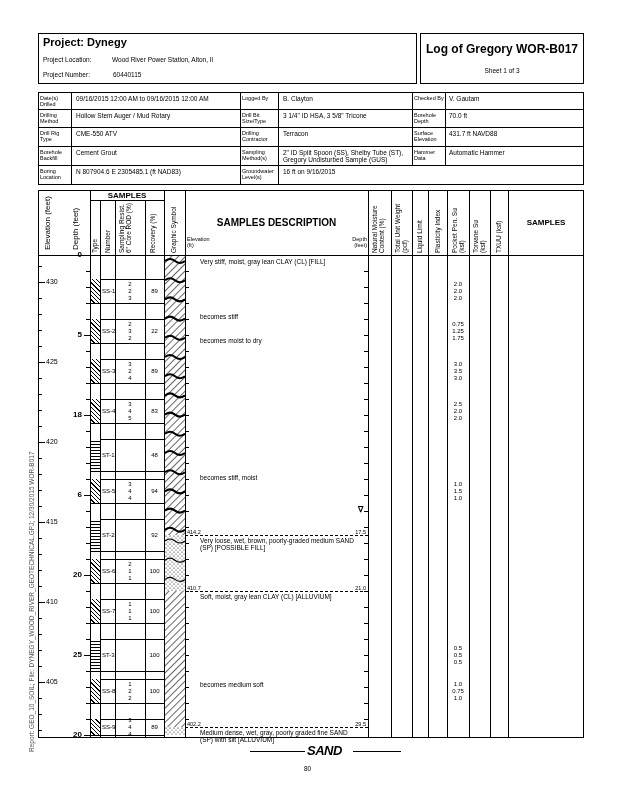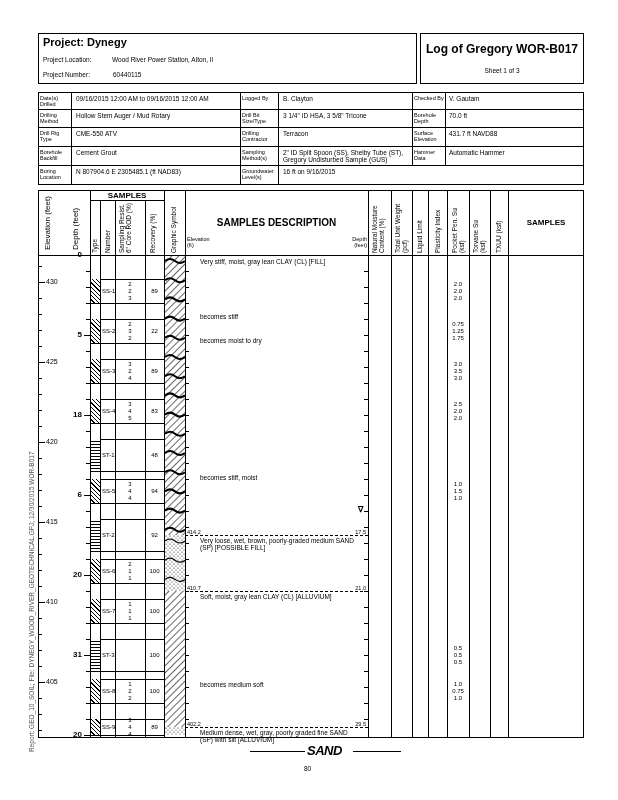--- a/index.html
+++ b/index.html
@@ -174,21 +174,21 @@
     <div class="hline" style="left:86px;top:671px;width:4px;"></div>
     <div class="hline" style="left:86px;top:687px;width:4px;"></div>
     <div class="hline" style="left:86px;top:703px;width:4px;"></div>
     <div class="hline" style="left:86px;top:719px;width:4px;"></div>
     <div class="hline" style="left:84px;top:735px;width:6px;"></div>
     <div class="abs" style="left:70px;top:250px;width:12px;text-align:right;font-size:8px;font-weight:bold;">0</div>
     <div class="abs" style="left:70px;top:330px;width:12px;text-align:right;font-size:8px;font-weight:bold;">5</div>
     <div class="abs" style="left:70px;top:410px;width:12px;text-align:right;font-size:8px;font-weight:bold;">18</div>
     <div class="abs" style="left:70px;top:490px;width:12px;text-align:right;font-size:8px;font-weight:bold;">6</div>
     <div class="abs" style="left:70px;top:570px;width:12px;text-align:right;font-size:8px;font-weight:bold;">20</div>
-    <div class="abs" style="left:70px;top:650px;width:12px;text-align:right;font-size:8px;font-weight:bold;">31</div>
+    <div class="abs" style="left:70px;top:650px;width:12px;text-align:right;font-size:8px;font-weight:bold;">25</div>
     <div class="abs" style="left:70px;top:730px;width:12px;text-align:right;font-size:8px;font-weight:bold;">20</div>
     <div class="hline" style="left:38px;top:266.1999999999998px;width:4px;"></div>
     <div class="hline" style="left:38px;top:282.1999999999998px;width:7px;"></div>
     <div class="hline" style="left:38px;top:298.1999999999998px;width:4px;"></div>
     <div class="hline" style="left:38px;top:314.1999999999998px;width:4px;"></div>
     <div class="hline" style="left:38px;top:330.1999999999998px;width:4px;"></div>
     <div class="hline" style="left:38px;top:346.1999999999998px;width:4px;"></div>
     <div class="hline" style="left:38px;top:362.1999999999998px;width:7px;"></div>
     <div class="hline" style="left:38px;top:378.1999999999998px;width:4px;"></div>
     <div class="hline" style="left:38px;top:394.1999999999998px;width:4px;"></div>

